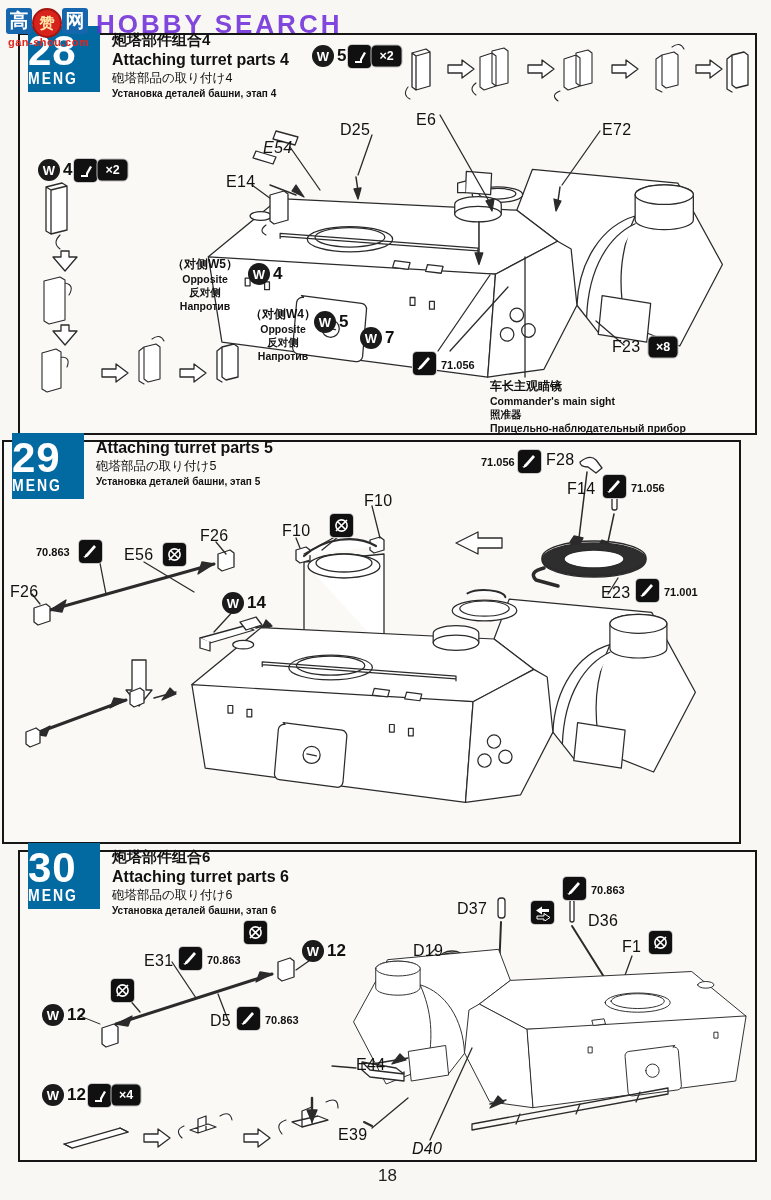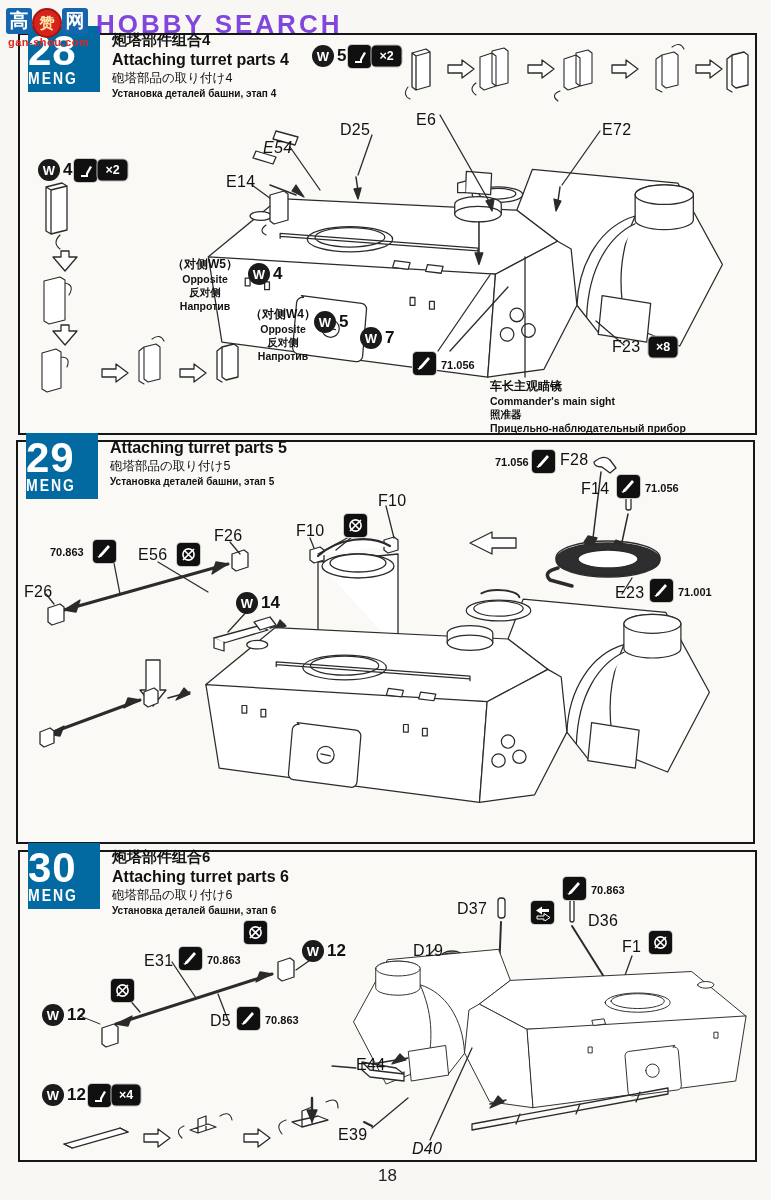--- a/index.html
+++ b/index.html
@@ -218,21 +218,21 @@
         <div class="lbl blackbox" style="left: 630px; top: 303px;">×8</div>
         <div class="lbl note left" style="left: 470px; top: 344px; display: block;">
           <div class="zh">车长主观瞄镜</div>
           <div class="">Commander's main sight</div>
           <div class="">照准器</div>
           <div class="">Прицельно-наблюдательный прибор</div>
         </div>
       </div>
   </div>
 
-  <div class="panel" style="left:16px;top:440px;width:735px;height:400px;">
+  <div class="panel" style="left:2px;top:440px;width:735px;height:400px;">
     <div class="hdr">
       <div class="num">29</div>
       <div class="brand">MENG</div>
     </div>
     <div class="titles">
       <div class="t-en">Attaching turret parts 5</div>
       <div class="t-ja">砲塔部品の取り付け5</div>
       <div class="t-ru">Установка деталей башни, этап 5</div>
     </div>
     <svg class="art" viewBox="0 0 735 400">

